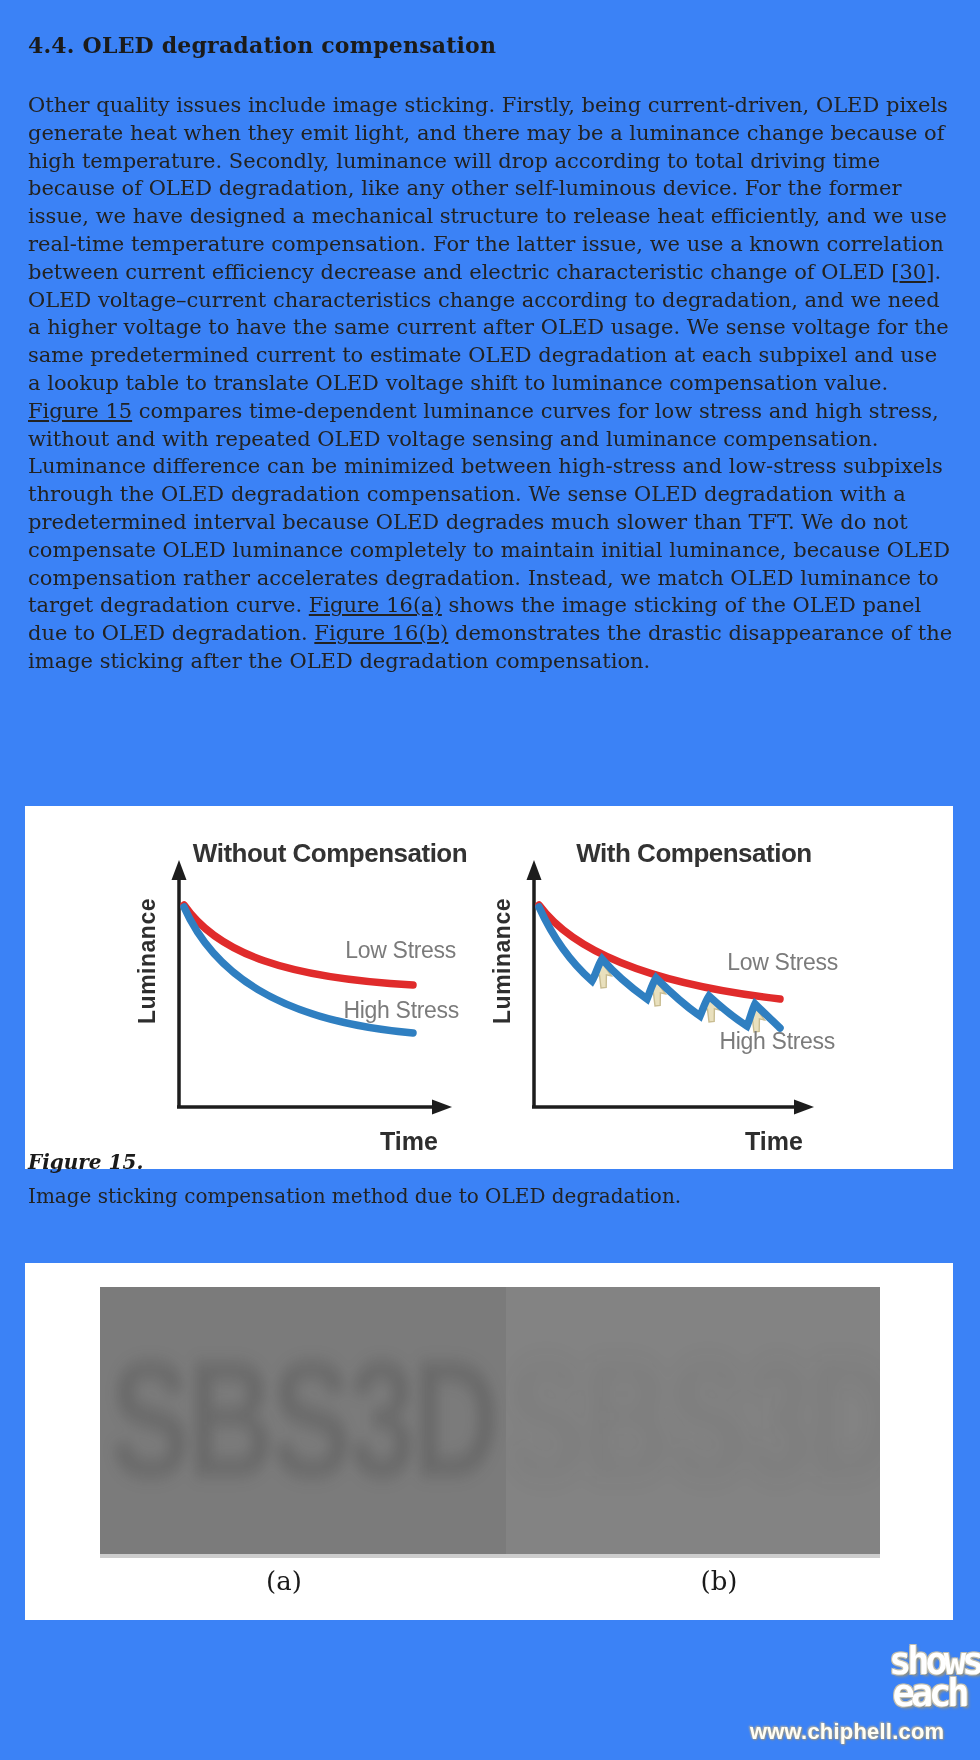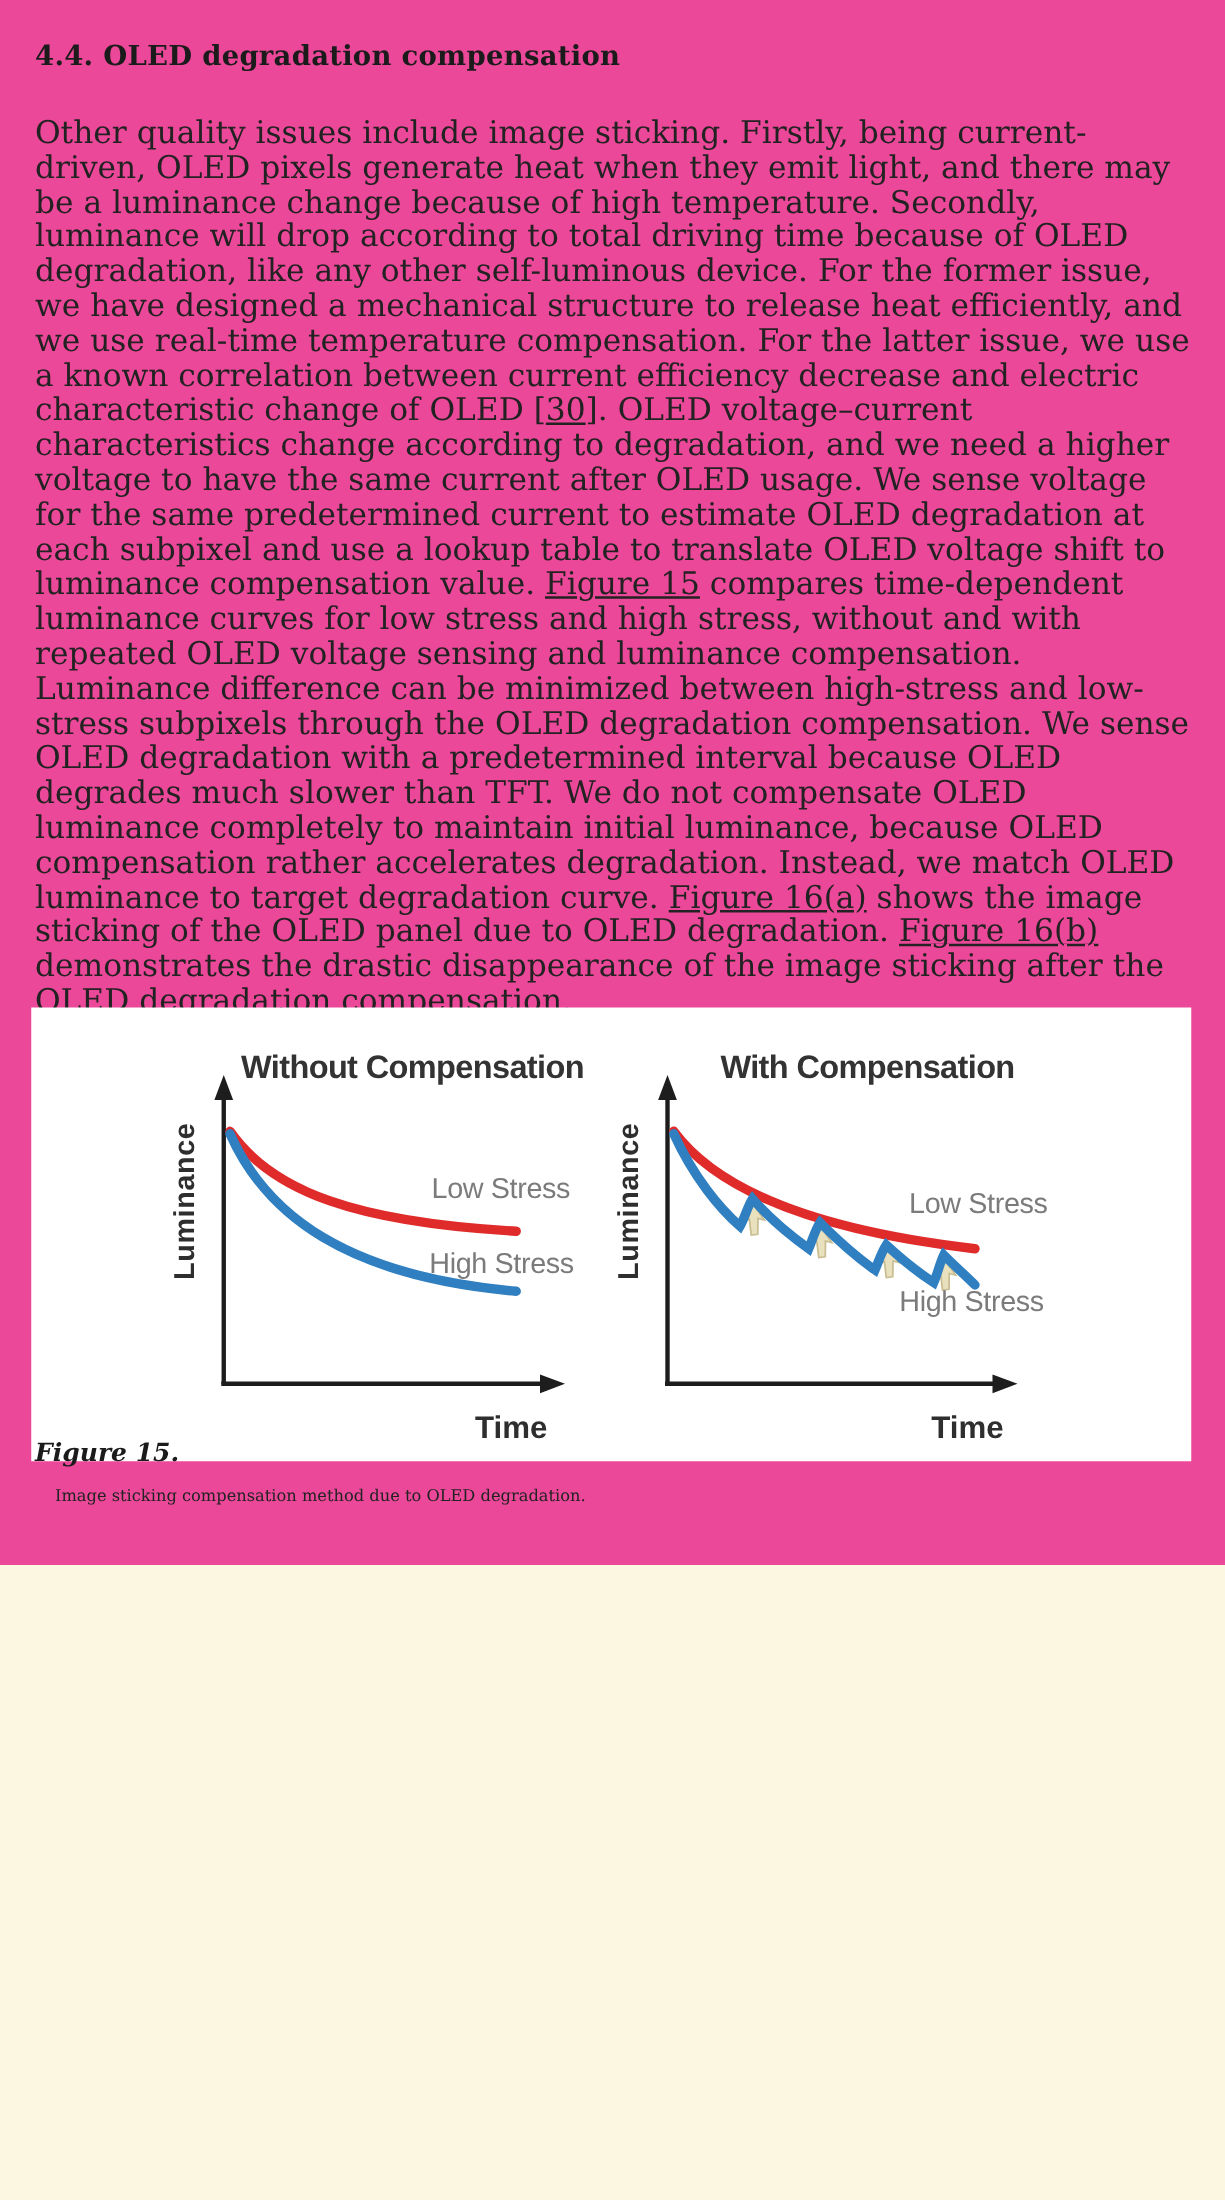--- a/index.html
+++ b/index.html
@@ -1,28 +1,28 @@
 <!DOCTYPE html>
 <html><head>
 <meta charset="utf-8">
 <style>
   html,body{margin:0;padding:0;}
   body{background:#fbf7e1;}
   .page{
-    position:relative;width:980px;height:1252px;background:#ec4899;
+    position:relative;width:980px;height:1760px;background:#3b82f6;
     font-family:"DejaVu Serif","Liberation Serif",serif;color:#212121;
     overflow:hidden;margin:0 auto;
   }
   .heading{
     position:absolute;left:28px;top:32px;width:924px;margin:0;
     font-size:22px;font-weight:700;letter-spacing:0.2px;color:#1b1b1b;
   }
   .body-text{
     position:absolute;left:28px;top:92px;width:926px;margin:0;
-    font-size:25px;line-height:27.8px;text-align:left;color:#222222;
+    font-size:21px;line-height:27.8px;text-align:left;color:#222222;
   }
   .ref-link{
     color:inherit;text-decoration:underline;text-underline-offset:2px;cursor:pointer;
   }
   .figure-panel{
     position:absolute;left:25px;width:928px;background:#ffffff;
   }
   .panel-15{top:806px;height:363px;}
   .panel-16{top:1263px;height:357px;}
   .charts-svg{display:block;}
@@ -44,21 +44,21 @@
   }
   .axis-line{stroke:#1d1d1d;stroke-width:3.5;}
   .axis-head{fill:#1d1d1d;stroke:none;}
   .curve-low{fill:none;stroke:#e02b2b;stroke-width:7.5;stroke-linecap:round;}
   .curve-high{fill:none;stroke:#2f7fc1;stroke-width:7.5;stroke-linecap:round;}
   .comp-arrow{fill:#e9e0bd;stroke:#c9bd92;stroke-width:1.4;}
   .fig-caption{position:absolute;left:28px;width:900px;}
   .cap-15{top:1150px;}
   .cap-16{top:1644px;}
   .fig-label{font-size:20px;font-weight:700;color:#1b1b1b;margin:0 0 10px 0;font-style:italic;}
-  .fig-text{font-size:13px;color:#222222;margin:16px;}
+  .fig-text{font-size:20px;color:#222222;margin:0;}
   .gray-photo{
     position:absolute;left:75px;top:24px;width:780px;height:267px;
     border-bottom:4px solid #cdcdcd;display:flex;
   }
   .half{position:relative;overflow:hidden;height:100%;}
   .half-before{width:52%;background:#7b7b7b;}
   .half-after{width:48%;background:#838383;}
   .ghost-text{
     position:absolute;left:0;top:50px;width:100%;text-align:center;
     font-family:"Liberation Sans",sans-serif;font-weight:700;

